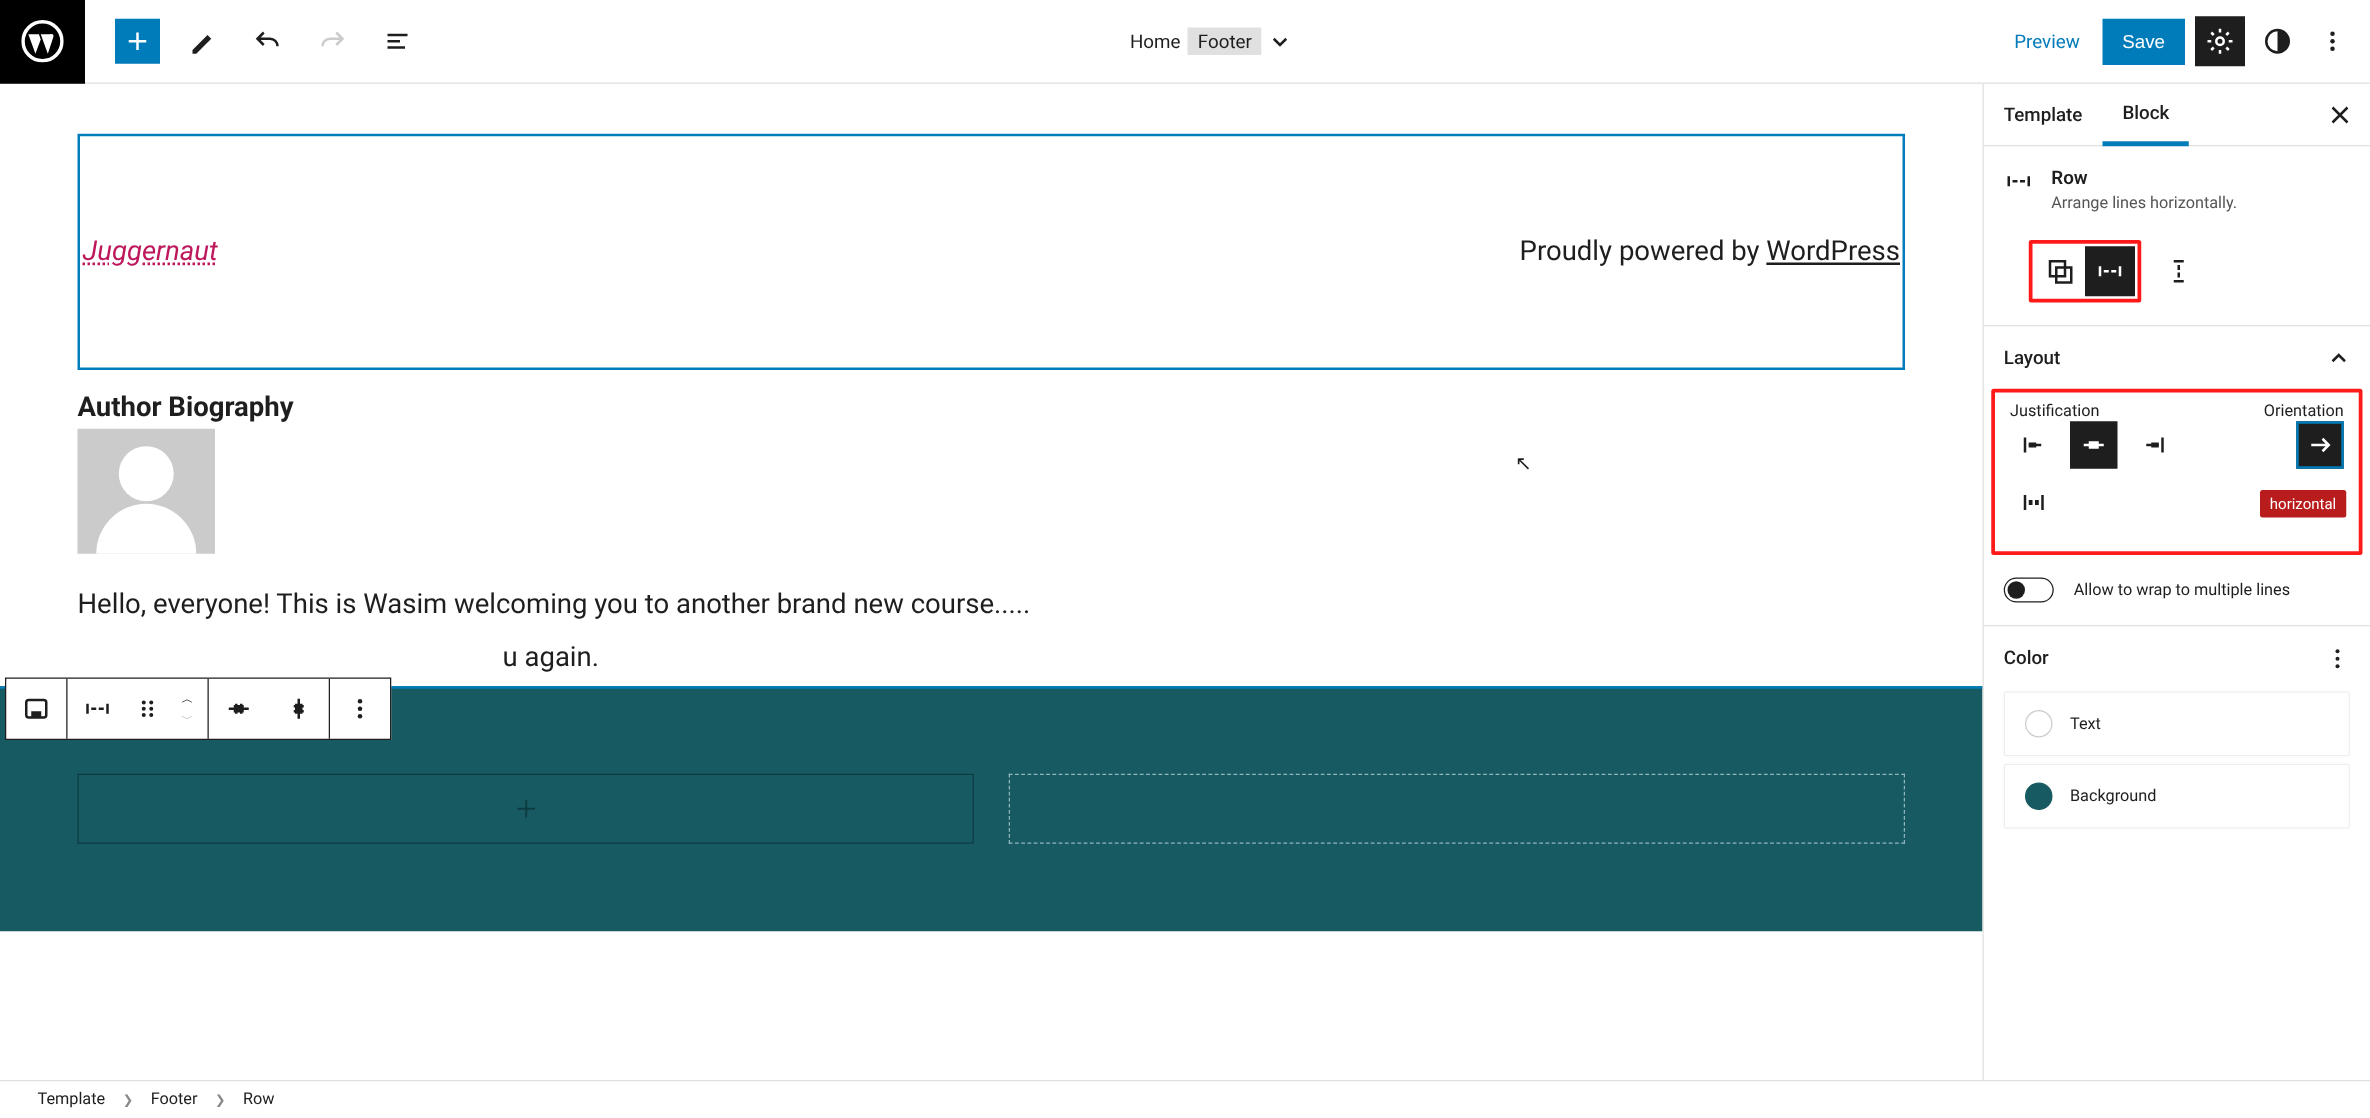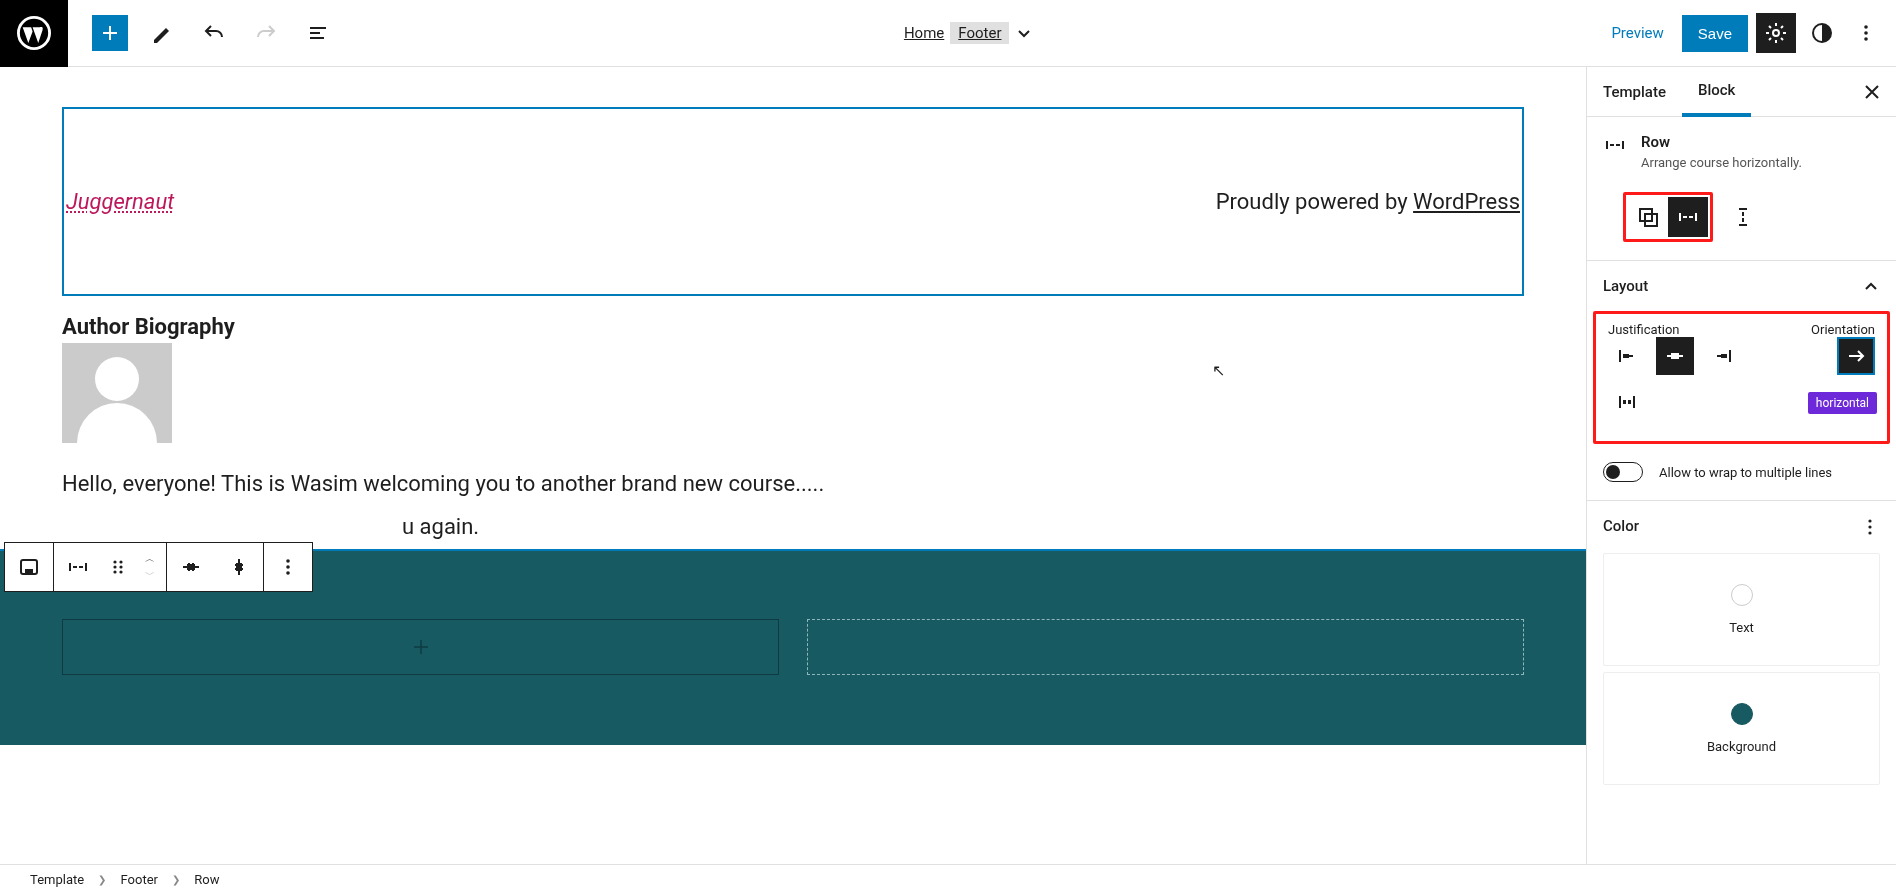--- a/index.html
+++ b/index.html
@@ -6,21 +6,21 @@
   html, body { width: 100%; height: 100%; font-family: -apple-system, BlinkMacSystemFont, "Segoe UI", Roboto, sans-serif; font-size: 13px; color: #1e1e1e; }
   body { display: flex; flex-direction: column; overflow: hidden; }
 
   
   .topbar { height: 67px; display: flex; align-items: center; border-bottom: 1px solid #e0e0e0; }
   .wp-logo { width: 68px; height: 67px; background: #000; display: flex; align-items: center; justify-content: center; color: #fff; }
   .topbar-left { display: flex; align-items: center; gap: 16px; padding-left: 24px; }
   .add-btn { width: 36px; height: 36px; background: #007cba; display: flex; align-items: center; justify-content: center; }
   .icon-btn { width: 36px; height: 36px; display: flex; align-items: center; justify-content: center; color: #1e1e1e; }
   .icon-btn.disabled { color: #aaa; }
-  .topbar-center { flex: 1; display: flex; align-items: center; justify-content: center; gap: 6px; color: #1e1e1e; font-size: 15px; text-decoration: underline; }
+  .topbar-center { flex: 1; display: flex; align-items: center; justify-content: center; gap: 6px; color: #1e1e1e; font-size: 15px; }
   .topbar-center .badge { background: #e0e0e0; padding: 2px 8px; }
   .topbar-right { display: flex; align-items: center; gap: 8px; padding-right: 12px; }
   .preview-link { color: #007cba; font-size: 15px; padding: 0 10px; }
   .save-btn { background: #007cba; color: #fff; padding: 10px 16px; font-size: 15px; border: none; }
   .dark-square { width: 40px; height: 40px; background: #1e1e1e; display: flex; align-items: center; justify-content: center; color: #fff; }
 
   
   .main { flex: 1; display: flex; min-height: 0; }
   .canvas-wrap { flex: 1; overflow: auto; position: relative; }
   .canvas-inner { padding: 40px 62px 0 62px; }
@@ -73,27 +73,27 @@
   .panel-head { display: flex; justify-content: space-between; align-items: flex-start; padding: 16px; font-weight: 500; font-size: 15px;}
   .layout-body { padding: 8px 12px 20px 12px; display: flex; gap: 20px; border: 3px solid #ff1a1a; margin: 0 6px; border-radius:2px; position: relative; }
   .layout-col { flex: 1; }
   .layout-label { font-size: 13px; margin-bottom: 0; }
   .layout-right-label { text-align: right; }
   .just-row { display: flex; gap: 10px; }
   .just-btn { width: 38px; height: 38px; display: flex; align-items: center; justify-content: center; }
   .just-btn.dark { background: #1e1e1e; color: #fff; }
   .orient-btn { width: 38px; height: 38px; display: flex; align-items: center; justify-content: center; }
   .orient-btn.active { border: 2px solid #007cba; background:#1e1e1e; color:#fff; }
-  .tooltip { position: absolute; background: #6d28d9; color: #fff; font-size: 12px; padding: 4px 8px; border-radius: 2px; right: 10px; top: 78px;}
+  .tooltip { position: absolute; background: #b91c1c; color: #fff; font-size: 12px; padding: 4px 8px; border-radius: 2px; right: 10px; top: 78px;}
 
   .toggle-row { display: flex; align-items: center; gap: 16px; padding: 18px 16px; border-bottom: 1px solid #e0e0e0; }
   .toggle { width: 40px; height: 20px; border: 1px solid #1e1e1e; border-radius: 10px; position: relative; }
   .toggle::after { content: ''; width: 14px; height: 14px; background: #1e1e1e; border-radius: 50%; position: absolute; top: 2px; left: 2px; }
 
-  .color-item { display: flex; align-items: center; gap: 14px; padding: 30px 16px; border: 1px solid #eee; margin: 0 16px 6px 16px; border-radius: 2px; flex-direction: column;}
+  .color-item { display: flex; align-items: center; gap: 14px; padding: 14px 16px; border: 1px solid #eee; margin: 0 16px 6px 16px; border-radius: 2px;}
   .swatch { width: 22px; height: 22px; border-radius: 50%; border: 1px solid #ccc; }
   .swatch.teal { background: #185a62; border-color: #185a62; }
 
   .cursor { position: absolute; left: 1148px; top: 252px; font-size: 16px; pointer-events: none; }
 
   svg { display: block; }
 </style>
 </head>
 <body>
 
@@ -262,21 +262,21 @@
           </svg>
       </div>
     </div>
 
     <div class="block-header">
       <svg width="24" height="24">
           <path d="M4 8v8M20 8v8M7 12h4M13 12h4" stroke="#1e1e1e" stroke-width="2"></path>
         </svg>
       <div>
         <div class="block-title">Row</div>
-        <div class="block-desc">Arrange course horizontally.</div>
+        <div class="block-desc">Arrange lines horizontally.</div>
       </div>
     </div>
 
     <div class="variation-row">
       <div class="var-highlight">
         <div class="var-btn">
           <svg width="24" height="24">
               <rect x="4" y="4" width="12" height="12" fill="none" stroke="#1e1e1e" stroke-width="2"></rect>
               <rect x="9" y="9" width="12" height="12" fill="none" stroke="#1e1e1e" stroke-width="2"></rect>
             </svg>

